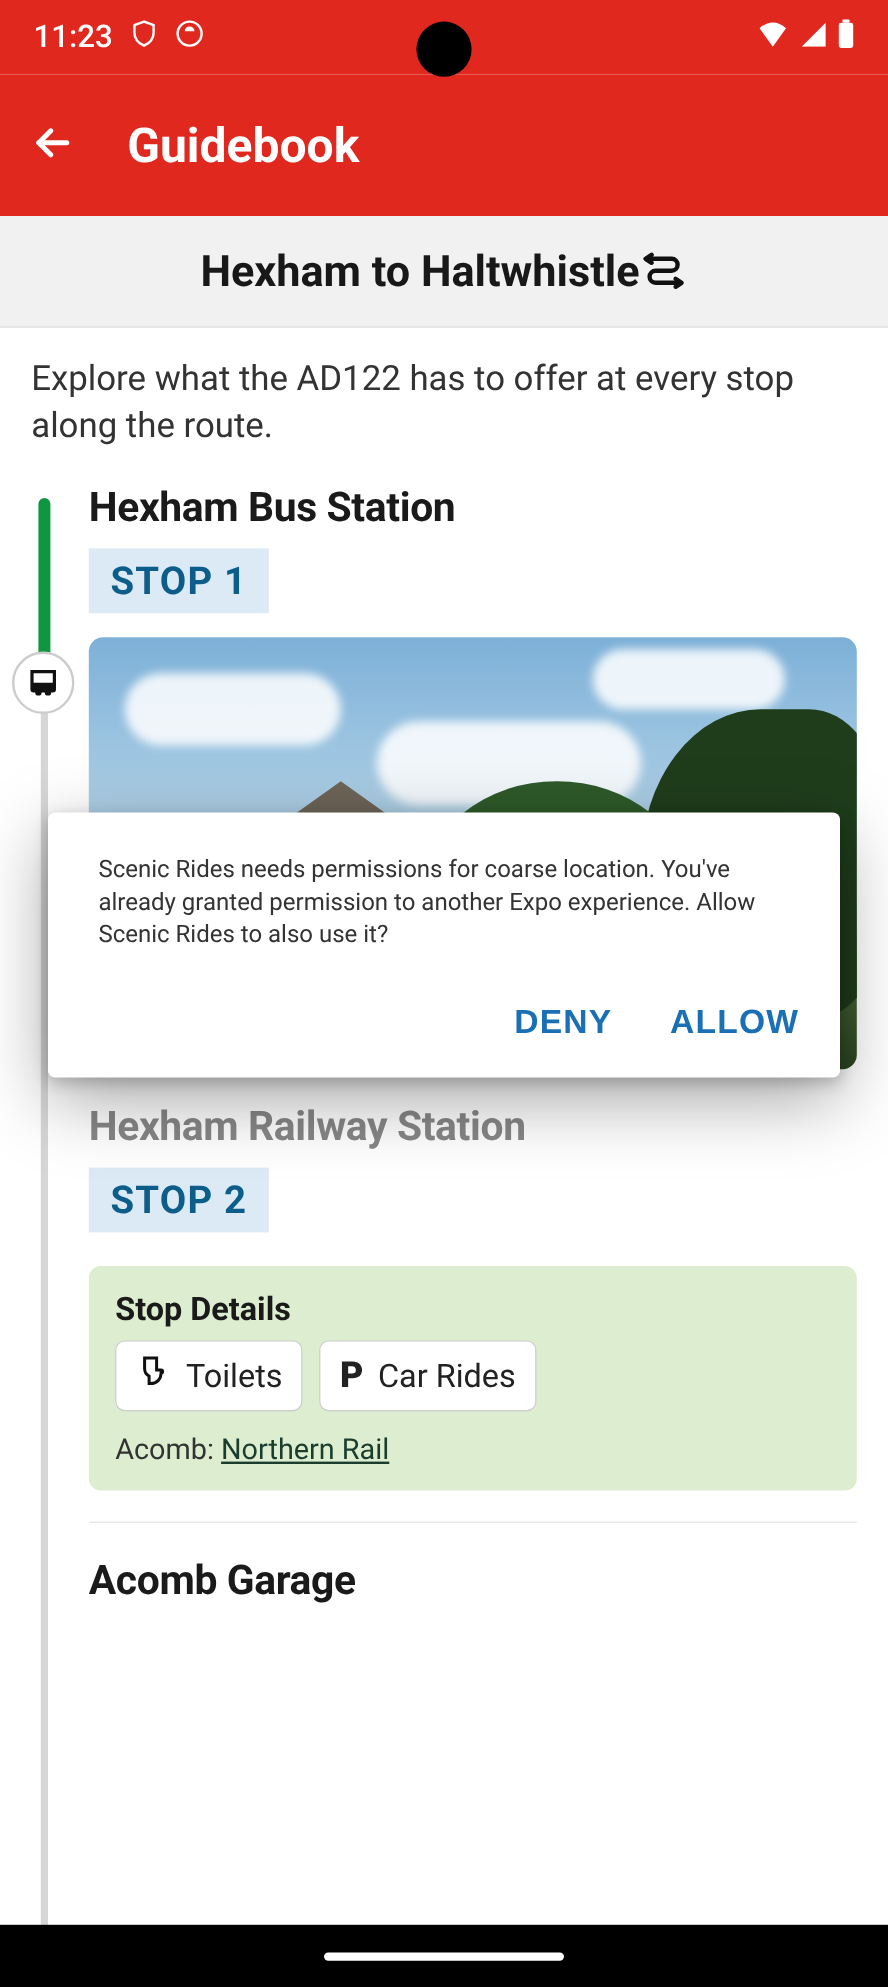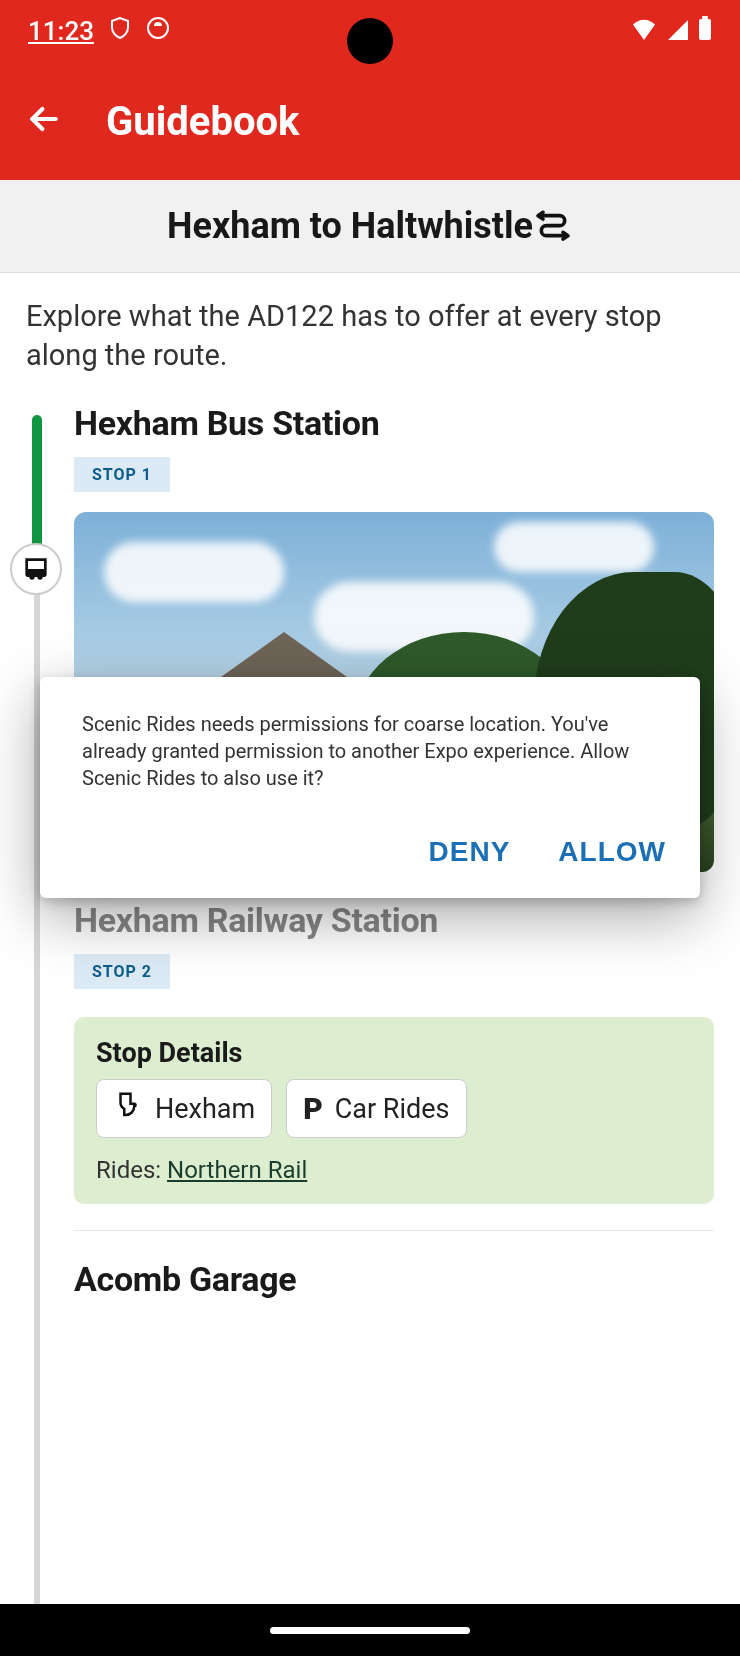--- a/index.html
+++ b/index.html
@@ -14,21 +14,20 @@
   .status-bar {
     background: #E0281F;
     height: 62px;
     display: flex;
     align-items: center;
     justify-content: space-between;
     padding: 0 28px;
     color: #fff;
     font-size: 26px;
     font-weight: 500;
-    text-decoration: underline;
   }
   .status-left { display: flex; align-items: center; gap: 14px; }
   .status-right { display: flex; align-items: center; gap: 8px; }
   .camera-notch {
     position: absolute;
     top: 18px;
     left: 50%;
     transform: translateX(-50%);
     width: 46px;
     height: 46px;
@@ -101,21 +100,21 @@
     font-size: 34px;
     font-weight: 700;
     color: #1a1a1a;
     letter-spacing: -0.3px;
     margin-bottom: 14px;
   }
   .stop-badge {
     display: inline-block;
     background: #dbeaf5;
     color: #0d5d8a;
-    font-size: 16px;
+    font-size: 32px;
     font-weight: 700;
     padding: 8px 18px;
     letter-spacing: 1px;
     margin-bottom: 20px;
   }
   .stop-image {
     width: 100%;
     height: 360px;
     border-radius: 12px;
     background: linear-gradient(to bottom, #7db0d8 0%, #aed0e6 40%, #cfe2ee 60%, #4c6b3a 75%, #2a4520 100%);
@@ -321,29 +320,29 @@
     <div class="stop-badge">STOP 2</div>
     <div class="details-card">
       <div class="details-heading">Stop Details</div>
       <div class="facility-chips">
         <div class="chip">
           <span>
             <svg width="30" height="30" viewBox="0 0 24 24" fill="none" stroke="#111" stroke-width="2">
                 <path d="M8 3 h6 v8 h3 a1 1 0 0 1 0 2 c0 4-3 7-7 7 h-1 v-5 c-2-1-3-3-3-5 V3z"></path>
               </svg>
           </span>
-          <span>Hexham</span>
+          <span>Toilets</span>
         </div>
         <div class="chip">
           <span class="chip-icon">P</span>
           <span>Car Rides</span>
         </div>
       </div>
       <div class="credit-row">
-        <span>Rides:</span>
+        <span>Acomb:</span>
         <a href="#" class="credit-link">Northern Rail</a>
       </div>
     </div>
     <hr class="divider">
   </div>
 
   <div class="stop-block">
     <div class="stop-title">Acomb Garage</div>
   </div>
 </div>

